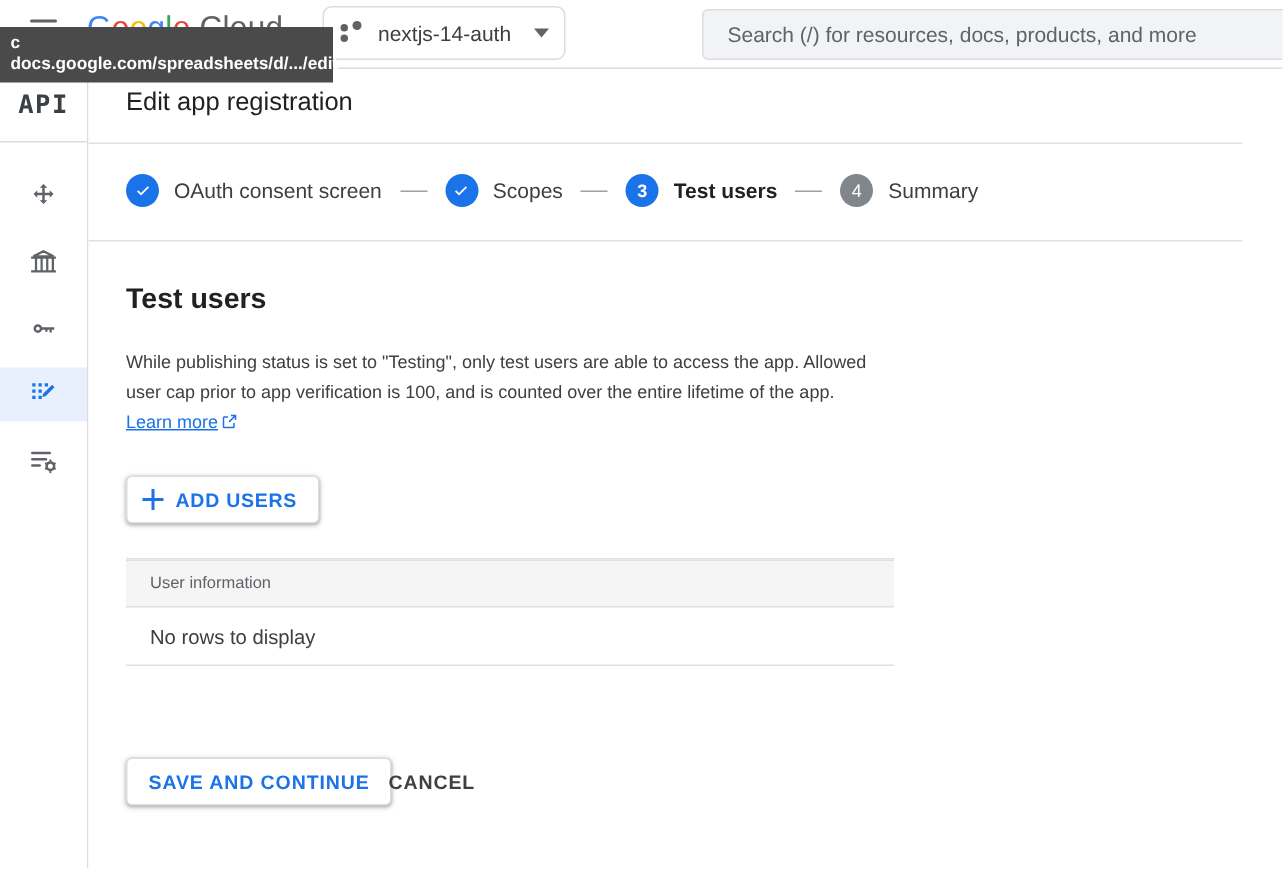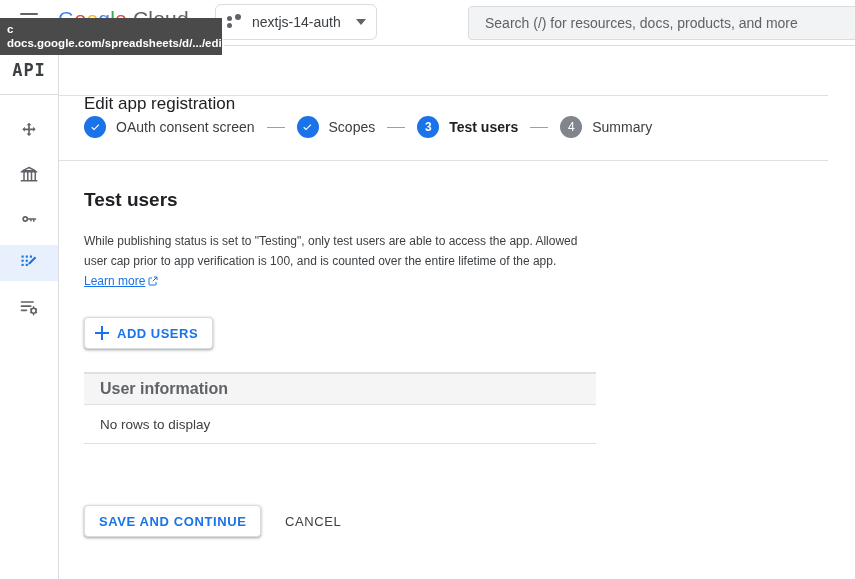--- a/index.html
+++ b/index.html
@@ -176,21 +176,20 @@
     right: 0; bottom: 0;
     background: #fff;
     overflow: hidden;
   }
   .page-title {
     position: absolute;
     left: 25px; top: 12px;
     font-size: 17px;
     color: #202124;
     white-space: nowrap;
-    margin-top: 36px;
   }
   .title-divider {
     position: absolute;
     left: 0; top: 49px;
     width: 769px;
     height: 1px;
     background: #e0e0e0;
   }
 
   
@@ -352,24 +351,24 @@
   }
   .col-header {
     height: 30px;
     background: #f5f5f5;
     border-top: 1px solid #e0e0e0;
     border-bottom: 1px solid #e0e0e0;
     display: flex;
     align-items: center;
   }
   .col-header .lbl {
-    font-size: 16px;
+    font-size: 11px;
     color: #5f6368;
     padding-left: 16px;
-    font-weight: bold;
+    font-weight: normal;
   }
   .empty-row {
     height: 38px;
     display: flex;
     align-items: center;
     border-bottom: 1px solid #e0e0e0;
   }
   .empty-row .lbl {
     font-size: 13.5px;
     color: #3c4043;
@@ -404,25 +403,24 @@
     height: 32px;
     padding: 0 10px;
     display: flex;
     align-items: center;
     background: transparent;
     border: none;
     cursor: pointer;
   }
   .btn-cancel .lbl {
     font-size: 13px;
-    font-weight: normal;
+    font-weight: bold;
     letter-spacing: 0.6px;
     color: #3c4043;
     white-space: nowrap;
-    margin-left: 26px;
   }
 </style>
 </head>
 <body>
 
 <div class="topbar">
 
   <div class="hamburger">
     <span></span>
     <span></span>

